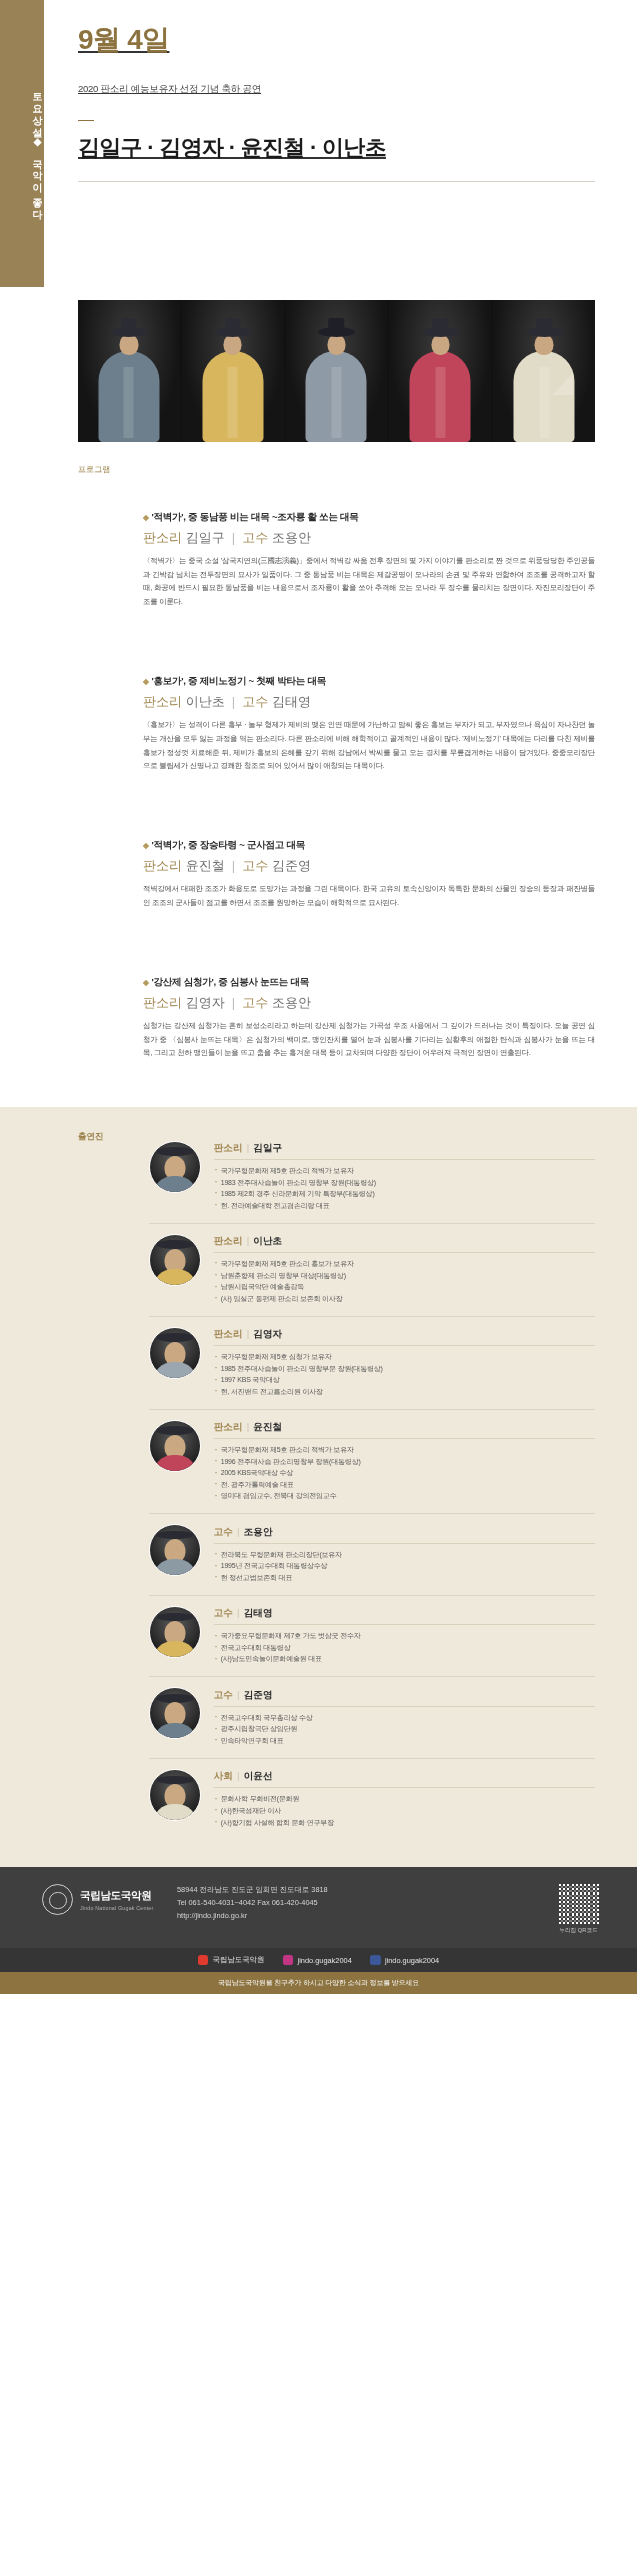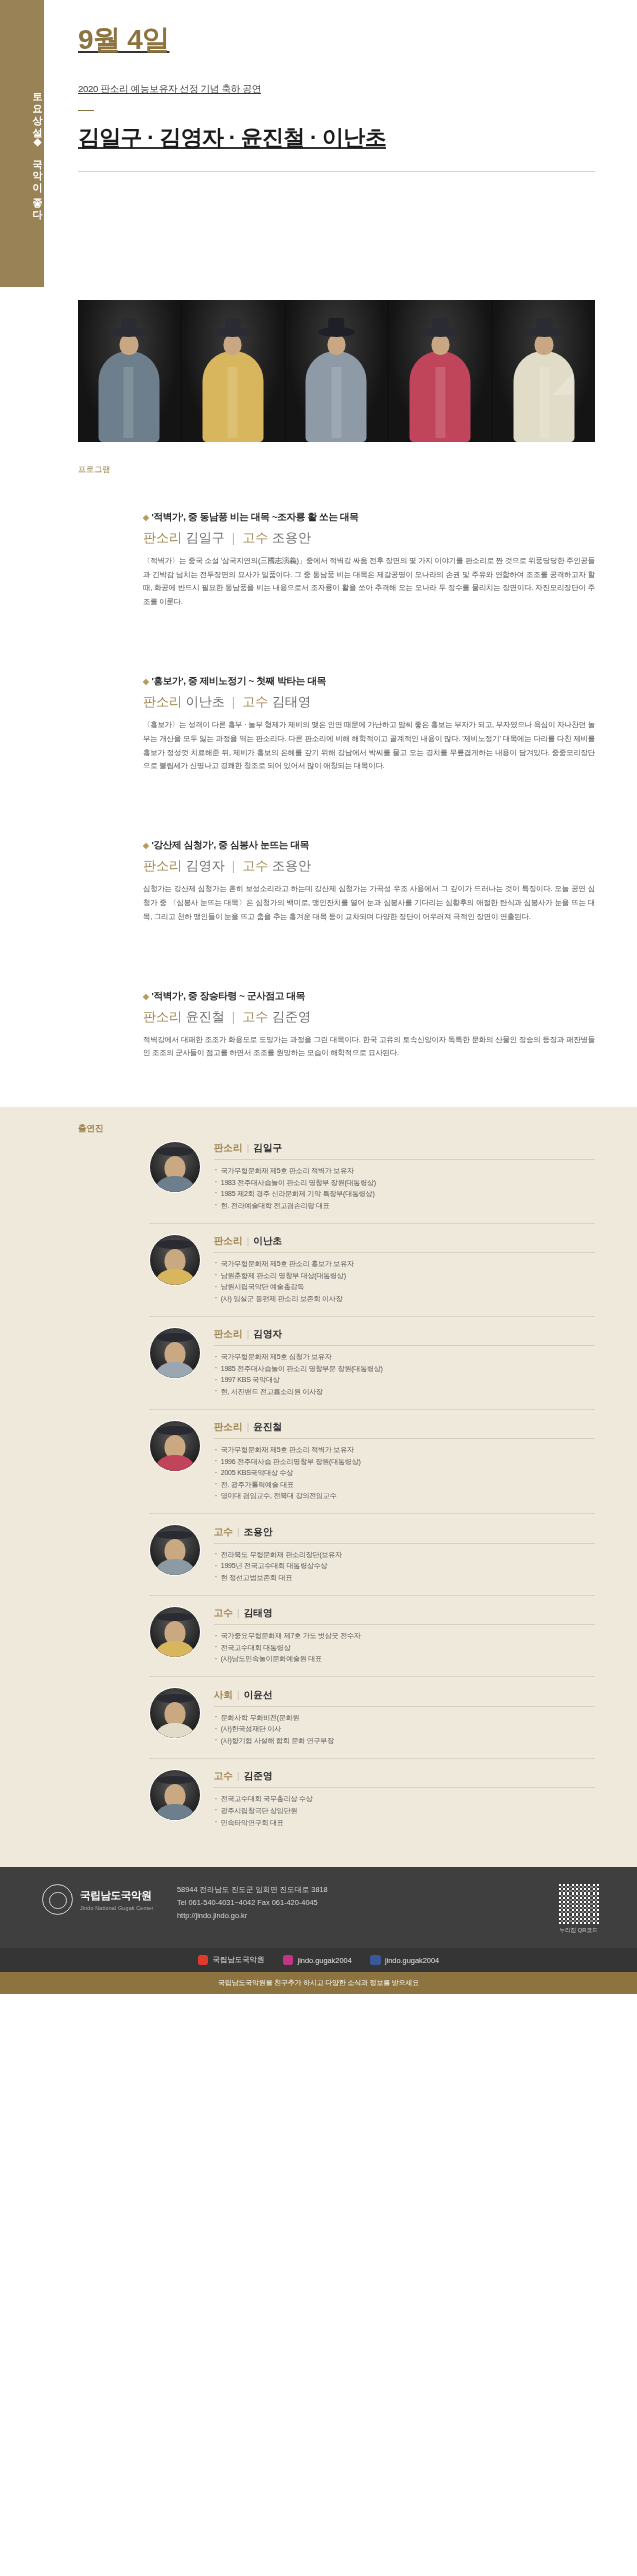--- a/index.html
+++ b/index.html
@@ -43,21 +43,21 @@
   .date-line {
     font-size: 28px;
     color: #8c7340;
     font-weight: bold;
     letter-spacing: -0.7px;
     margin-bottom: 24px;
   }
   .sub-line {
     font-size: 9.6px;
     color: #444;
-    margin-bottom: 14px;
+    margin-bottom: 24px;
     letter-spacing: -0.3px;
   }
   .rule-short {
     width: 15.6px; height: 1.4px; background: #8c7340; margin-bottom: 11.3px;
   }
   .main-title {
     font-size: 22px;
     font-weight: bold;
     color: #1b1b1b;
     letter-spacing: -0.7px;
@@ -145,21 +145,21 @@
   }
 
   
   .cast-section {
     background: #efe9dc;
     padding: 24px 42px 28px 78px;
     position: relative;
   }
   .cast-heading {
     position: absolute;
-    left: 78px; top: 16px;
+    left: 78px; top: 24px;
     font-size: 8.5px; color: #a0854f; font-weight: bold;
   }
   .cast-list { margin-left: 71px; }
   .cast-item {
     display: flex;
     align-items: flex-start;
     padding: 10px 0 11.3px 0;
     border-bottom: 0.7px solid #ddd5c4;
   }
   .cast-item:last-child { border-bottom: none; }
@@ -341,50 +341,50 @@
           <span>김태영</span>
         </div>
         <div class="prog-desc">〈흥보가〉는 성격이 다른 흥부 · 놀부 형제가 제비의 맺은 인연 때문에 가난하고 맘씨 좋은 흥보는 부자가 되고, 부자였으나 욕심이 자나찬던 놀부는 개산을 모두 잃는 과정을 역는 판소리다. 다른 판소리에 비해 해학적이고 골계적인 내용이 많다. '제비노정기' 대목에는 다리를 다친 제비를 흥보가 정성껏 치료해준 뒤, 제비가 흥보의 은혜를 갚기 위해 강남에서 박씨를 물고 오는 경치를 무릎겹게하는 내용이 담겨있다. 중중모리장단으로 불림세가 신명나고 경쾌한 창조로 되어 있어서 많이 애창되는 대목이다.</div>
       </div>
     </div>
 
     <div class="prog-row">
       <div class="prog-label"></div>
       <div class="prog-body">
         <div class="prog-title">
+          <span class="diamond">◆</span><span>'적벽가', 중 장승타령 ~ 군사점고 대목</span>
+        </div>
+        <div class="prog-cast">
+          <span class="role">판소리</span>
+          <span>윤진철</span>
+          <span class="sep">|</span>
+          <span class="role">고수</span>
+          <span>김준영</span>
+        </div>
+        <div class="prog-desc">적벽강에서 대패한 조조가 화용도로 도망가는 과정을 그린 대목이다. 한국 고유의 토속신앙이자 독특한 문화의 산물인 장승의 등장과 패잔병들인 조조의 군사들이 점고를 하면서 조조를 원망하는 모습이 해학적으로 묘사된다.</div>
+      </div>
+    </div>
+
+    <div class="prog-row">
+      <div class="prog-label"></div>
+      <div class="prog-body">
+        <div class="prog-title">
           <span class="diamond">◆</span><span>'강산제 심청가', 중 심봉사 눈뜨는 대목</span>
         </div>
         <div class="prog-cast">
           <span class="role">판소리</span>
           <span>김영자</span>
           <span class="sep">|</span>
           <span class="role">고수</span>
           <span>조용안</span>
         </div>
         <div class="prog-desc">심청가는 강산제 심청가는 흔히 보성소리라고 하는데 강산제 심청가는 가곡성 우조 사용에서 그 깊이가 드러나는 것이 특징이다. 오늘 공연 심청가 중 〈심봉사 눈뜨는 대목〉은 심청가의 백미로, 맹인잔치를 열어 눈과 심봉사를 기다리는 심황후의 애절한 탄식과 심봉사가 눈을 뜨는 대목, 그리고 천하 맹인들이 눈을 뜨고 춤을 추는 흥겨운 대목 등이 교차되며 다양한 장단이 어우러져 극적인 장면이 연출된다.</div>
       </div>
     </div>
 
-    <div class="prog-row">
-      <div class="prog-label"></div>
-      <div class="prog-body">
-        <div class="prog-title">
-          <span class="diamond">◆</span><span>'적벽가', 중 장승타령 ~ 군사점고 대목</span>
-        </div>
-        <div class="prog-cast">
-          <span class="role">판소리</span>
-          <span>윤진철</span>
-          <span class="sep">|</span>
-          <span class="role">고수</span>
-          <span>김준영</span>
-        </div>
-        <div class="prog-desc">적벽강에서 대패한 조조가 화용도로 도망가는 과정을 그린 대목이다. 한국 고유의 토속신앙이자 독특한 문화의 산물인 장승의 등장과 패잔병들인 조조의 군사들이 점고를 하면서 조조를 원망하는 모습이 해학적으로 묘사된다.</div>
-      </div>
-    </div>
-
   </div>
 
   <div class="cast-section">
     <div class="cast-heading">출연진</div>
     <div class="cast-list">
 
       <div class="cast-item">
         <div class="portrait">
           <div class="p-hat" style="background:#2a2a32"></div>
           <div class="p-head"></div>
@@ -494,48 +494,48 @@
             <li>전국고수대회 대통령상</li>
             <li>(사)남도민속놀이문화예술원 대표</li>
           </ul>
         </div>
       </div>
 
       <div class="cast-item">
         <div class="portrait">
           <div class="p-hat" style="background:#2a2a32"></div>
           <div class="p-head"></div>
+          <div class="p-body" style="background:#6d7f8c"></div>
+        </div>
+        <div class="cast-info">
+          <div class="cast-name">
+            <span class="role-tag">고수</span><span class="bar">|</span><span class="person">김준영</span>
+          </div>
+          <ul class="cast-bullets">
+            <li>전국고수대회 국무총리상 수상</li>
+            <li>광주시립창극단 상임단원</li>
+            <li>민속타악연구회 대표</li>
+          </ul>
+        </div>
+      </div>
+
+      <div class="cast-item">
+        <div class="portrait">
+          <div class="p-hat" style="background:#2a2a32"></div>
+          <div class="p-head"></div>
           <div class="p-body" style="background:#e0dcc8"></div>
         </div>
         <div class="cast-info">
           <div class="cast-name">
             <span class="role-tag">사회</span><span class="bar">|</span><span class="person">이윤선</span>
           </div>
           <ul class="cast-bullets">
             <li>문화사학 무화비전(문화원</li>
             <li>(사)한국섬재단 이사</li>
             <li>(사)향기협 사설해 합회 문화 연구부장</li>
-          </ul>
-        </div>
-      </div>
-
-      <div class="cast-item">
-        <div class="portrait">
-          <div class="p-hat" style="background:#2a2a32"></div>
-          <div class="p-head"></div>
-          <div class="p-body" style="background:#6d7f8c"></div>
-        </div>
-        <div class="cast-info">
-          <div class="cast-name">
-            <span class="role-tag">고수</span><span class="bar">|</span><span class="person">김준영</span>
-          </div>
-          <ul class="cast-bullets">
-            <li>전국고수대회 국무총리상 수상</li>
-            <li>광주시립창극단 상임단원</li>
-            <li>민속타악연구회 대표</li>
           </ul>
         </div>
       </div>
 
     </div>
   </div>
 
   <div class="footer">
     <div class="f-logo">
       <div class="f-logo-mark"></div>

